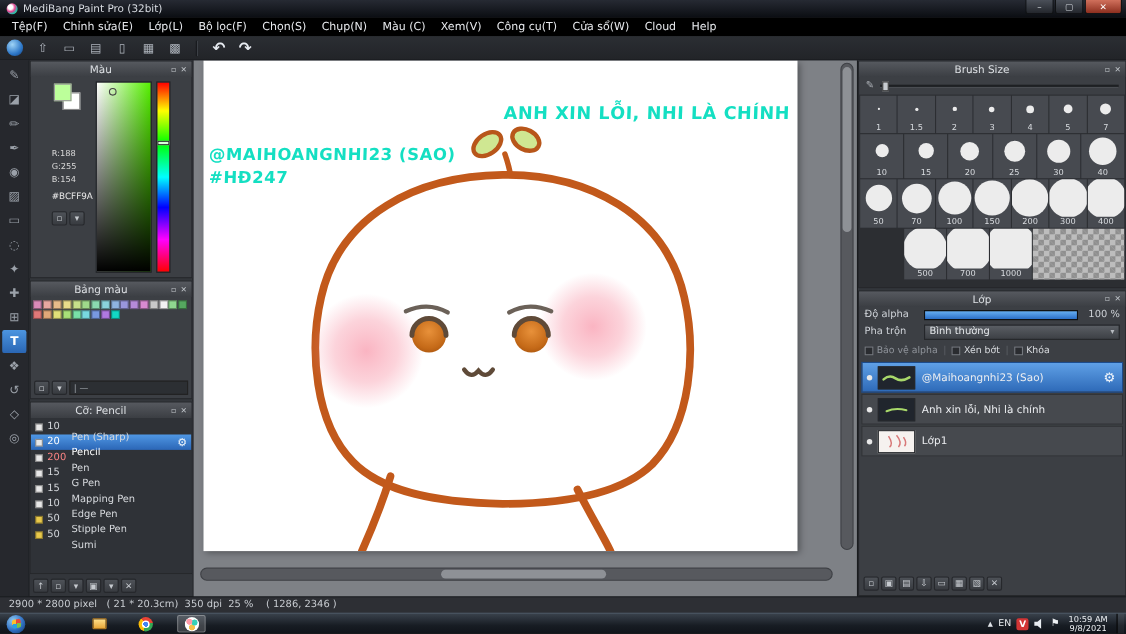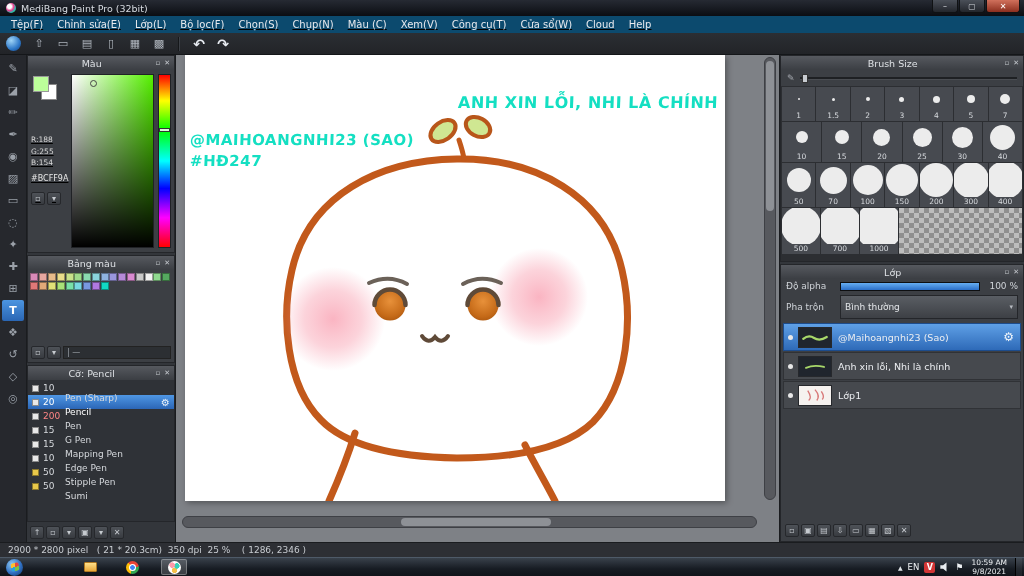--- a/index.html
+++ b/index.html
@@ -9,21 +9,21 @@
 
 
 .titlebar{flex:0 0 16px;background:linear-gradient(#262a33,#0b0d12);display:flex;align-items:center;padding:0 4px;color:#d8dce2;}
 .app-icon{width:10px;height:10px;border-radius:50%;margin:0 5px 0 2px;background:radial-gradient(circle at 35% 35%,#fff 22%,#e84393 45%,#18c7b0 70%,#f5c518 100%);}
 .title{font-size:9.5px;}
 .win-controls{margin-left:auto;display:flex;gap:1px;align-self:flex-start;}
 .win-btn{width:26px;height:13px;background:linear-gradient(#4a4f58,#23262c);border:1px solid #101214;border-top:none;color:#cfd3d8;font-size:8px;display:flex;align-items:center;justify-content:center;border-radius:0 0 3px 3px;}
 .win-btn.close{width:34px;background:linear-gradient(#d0705c,#8c2e1e);color:#fff;}
 
 
-.menubar{flex:0 0 17px;background:#0c4a6e;display:flex;align-items:center;padding:0 4px;text-decoration:underline;}
+.menubar{flex:0 0 17px;background:#000000;display:flex;align-items:center;padding:0 4px;text-decoration:underline;}
 .menu-item{color:#e8eaee;font-size:10px;padding:0 7px;height:100%;display:flex;align-items:center;white-space:nowrap;}
 
 
 .toolbar{flex:0 0 22px;background:linear-gradient(#2b2e33,#222428);border-bottom:1px solid #141619;display:flex;align-items:center;padding:0 6px;gap:4px;}
 .tb-btn{width:20px;height:18px;display:flex;align-items:center;justify-content:center;color:#aeb4bc;font-size:11px;border-radius:2px;}
 .tb-sphere{background:radial-gradient(circle at 35% 30%,#9fd4f7,#2e78c8 60%,#123c78);border-radius:50%;width:15px;height:15px;margin-right:4px;flex:0 0 15px;}
 .tb-sep{width:2px;height:14px;background:#15171a;border-right:1px solid #3c4046;margin:0 5px;}
 .tb-arrow{color:#e8ecf2;font-size:14px;font-weight:bold;}
 
 
@@ -35,21 +35,21 @@
 .left-col{flex:0 0 149px;display:flex;flex-direction:column;background:#33363b;border-right:1px solid #1a1c1f;}
 .right-col{flex:0 0 245px;display:flex;flex-direction:column;background:#33363b;border-left:1px solid #1a1c1f;}
 
 .panel{background:#3c3f44;border:1px solid #24262a;display:flex;flex-direction:column;min-height:0;}
 .phead{height:14px;flex:0 0 14px;background:linear-gradient(#56595f,#3b3e43);display:flex;align-items:center;padding:0 4px;color:#dde0e4;}
 .ptitle{flex:1;text-align:center;font-size:9.5px;white-space:nowrap;}
 .picon{font-size:7px;color:#c3c7cc;margin-left:4px;}
 
 
 .color-panel{flex:0 0 198px;}
-.color-body{flex:1;display:flex;padding:4px 3px;gap:4px;min-height:0;text-decoration:underline;}
+.color-body{flex:1;display:flex;padding:4px 19px;gap:4px;min-height:0;}
 .color-left{width:36px;display:flex;flex-direction:column;font-size:7.5px;color:#d8d8d8;}
 .fgbg{position:relative;height:32px;flex:0 0 32px;}
 .bg-swatch{position:absolute;left:10px;top:10px;width:16px;height:16px;background:#fff;border:1px solid #888;}
 .fg-swatch{position:absolute;left:2px;top:2px;width:16px;height:16px;border:1px solid #999;background:#bcff9a;}
 .rgb{margin-top:28px;line-height:1.55;}
 .hex{margin-top:5px;font-size:8px;color:#e8e8e8;}
 .color-mini{display:flex;gap:2px;margin-top:9px;}
 .mini-btn{width:14px;height:13px;background:linear-gradient(#4e5258,#383b40);border:1px solid #26282c;color:#c6cacf;font-size:8px;display:flex;align-items:center;justify-content:center;border-radius:2px;flex:none;}
 .sv-box{flex:1;position:relative;border:1px solid #202226;background:linear-gradient(to top,#000,rgba(0,0,0,0)),linear-gradient(to right,#fff,#55f000);}
 .sv-marker{position:absolute;left:22%;top:3%;width:7px;height:7px;border:1.5px solid #444;border-radius:50%;}
@@ -106,21 +106,21 @@
 .size-label{flex:0 0 10px;text-align:center;font-size:7.5px;color:#d8dbdf;line-height:10px;}
 .checker-fill{flex:1;background-color:#bdbdbd;background-image:linear-gradient(45deg,#8f8f8f 25%,transparent 25%,transparent 75%,#8f8f8f 75%),linear-gradient(45deg,#8f8f8f 25%,transparent 25%,transparent 75%,#8f8f8f 75%);background-size:10px 10px;background-position:0 0,5px 5px;}
 
 
 .layers-panel{flex:1;margin-top:2px;min-height:0;}
 .opacity-row,.blend-row{display:flex;align-items:center;padding:2px 5px;gap:4px;flex:none;}
 .lbl{width:50px;font-size:9px;color:#cfd3d8;flex:none;}
 .op-track{flex:1;height:9px;background:#17191c;border:1px solid #0e0f11;position:relative;}
 .op-fill{position:absolute;top:0;bottom:0;left:0;background:linear-gradient(#66aef2,#2b6fc8);}
 .val{width:34px;font-size:9px;color:#cfd3d8;text-align:right;flex:none;}
-.blend-select{flex:1;height:24px;background:linear-gradient(#5a5e64,#3d4045);border:1px solid #24262a;display:flex;align-items:center;padding:0 4px;font-size:9px;color:#e4e7ea;gap:22px;}
+.blend-select{flex:1;height:14px;background:linear-gradient(#5a5e64,#3d4045);border:1px solid #24262a;display:flex;align-items:center;padding:0 4px;font-size:9px;color:#e4e7ea;gap:22px;}
 .blend-select .dd{margin-left:auto;font-size:7px;color:#b8bcc2;}
 .check-row{display:flex;align-items:center;padding:3px 5px;gap:5px;font-size:8.5px;color:#d8dbdf;flex:none;}
 .vsep{color:#5c6066;}
 .check-item{display:flex;align-items:center;gap:3px;white-space:nowrap;}
 .check-item.dim .clabel{color:#8f939a;}
 .cbox{width:8px;height:8px;background:#2a2c30;border:1px solid #75797f;flex:none;}
 .layer-list{padding:2px 2px 0;display:flex;flex-direction:column;gap:1px;flex:none;}
 .layer-row{height:28px;background:#46494e;border:1px solid #303236;display:flex;align-items:center;padding:0 4px;}
 .layer-row.sel{background:linear-gradient(#5fa0e6,#2e6ab8);border-color:#1d4c8c;}
 .eye{width:5px;height:5px;border-radius:50%;background:#e8e8e8;margin-right:5px;flex:none;}
@@ -530,21 +530,21 @@
                 <div class="size-label">300</div>
               </div>
               <div class="size-cell">
                 <div class="size-circle-wrap">
                   <div class="size-circle" style="width: 38px; height: 38px;"></div>
                 </div>
                 <div class="size-label">400</div>
               </div>
             </div>
             <div class="size-row" style="height: 46px; flex: 0 0 46px;">
-              <div class="size-cell" style="flex: 0 0 38px;">
+              <div class="size-cell" style="flex: 0 0 38px; margin-left: 40px;">
                 <div class="size-circle-wrap">
                   <div class="size-circle" style="width: 40px; height: 40px;"></div>
                 </div>
                 <div class="size-label">500</div>
               </div>
               <div class="size-cell" style="flex: 0 0 38px;">
                 <div class="size-circle-wrap">
                   <div class="size-circle" style="width: 44px; height: 44px;"></div>
                 </div>
                 <div class="size-label">700</div>
@@ -573,20 +573,36 @@
             </div>
           <span class="val">100 %</span>
         </div>
         <div class="blend-row">
           <span class="lbl">Pha trộn</span>
           <div class="blend-select">
             <span>Bình thường</span>
             <span class="dd">▾</span>
           </div>
         </div>
+        <div class="check-row" id="check-row">
+            <span class="check-item dim">
+              <span class="cbox"></span>
+              <span class="clabel">Bảo vệ alpha</span>
+            </span>
+            <span class="vsep">|</span>
+            <span class="check-item">
+              <span class="cbox"></span>
+              <span class="clabel">Xén bớt</span>
+            </span>
+            <span class="vsep">|</span>
+            <span class="check-item">
+              <span class="cbox"></span>
+              <span class="clabel">Khóa</span>
+            </span>
+          </div>
         <div class="layer-list" id="layer-list">
             <div class="layer-row sel">
               <span class="eye"></span>
               <span class="lthumb squiggle">
                 <svg viewBox="0 0 34 21">
                   <path d="M4 12 Q10 7 16 11 T30 10" stroke="#a8d86a" stroke-width="2.5" fill="none" stroke-linecap="round"></path>
                 </svg>
               </span>
               <span class="lname">@Maihoangnhi23 (Sao)</span>
               <span class="lgear">⚙</span>

